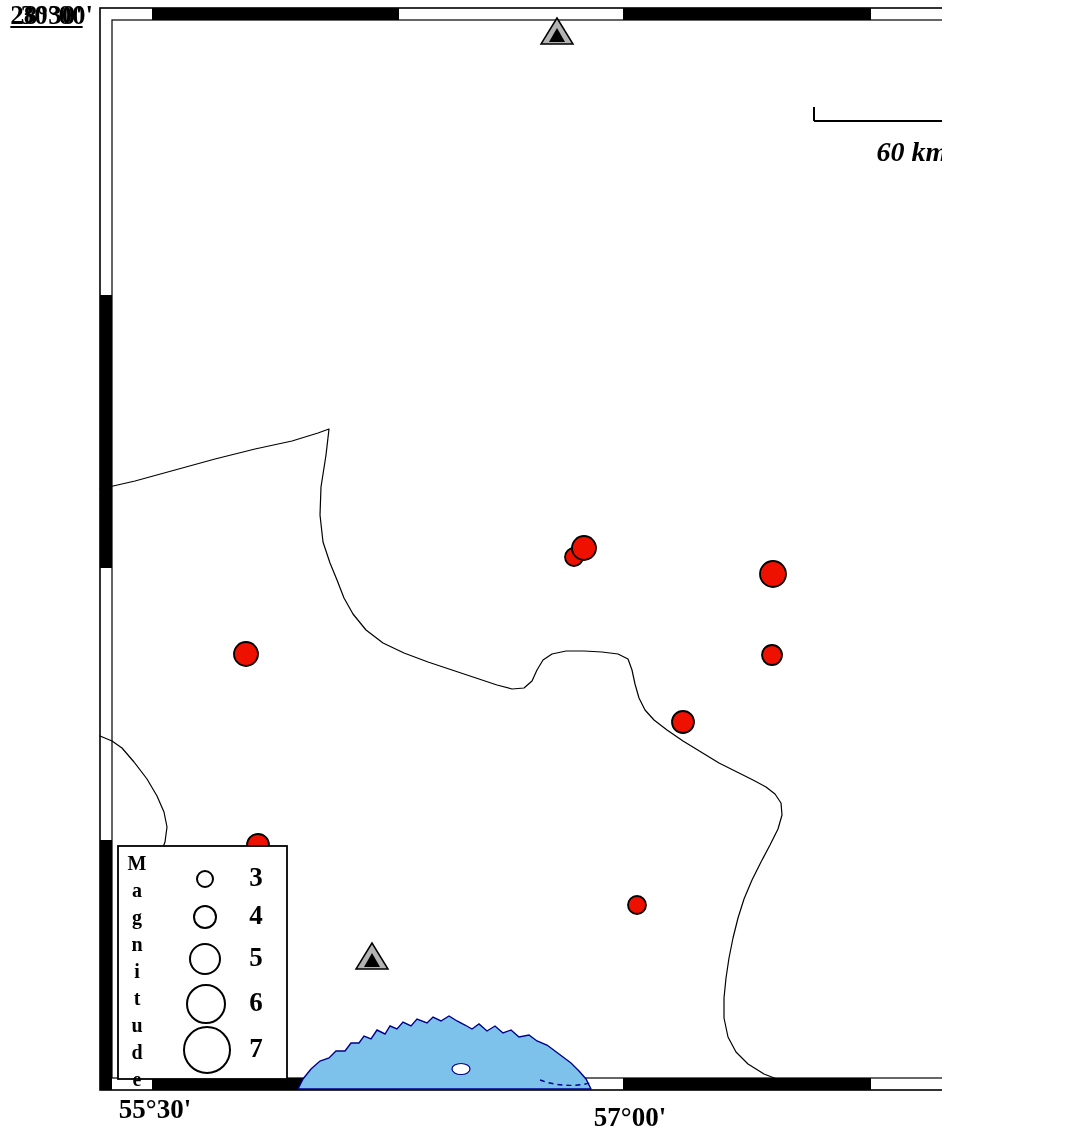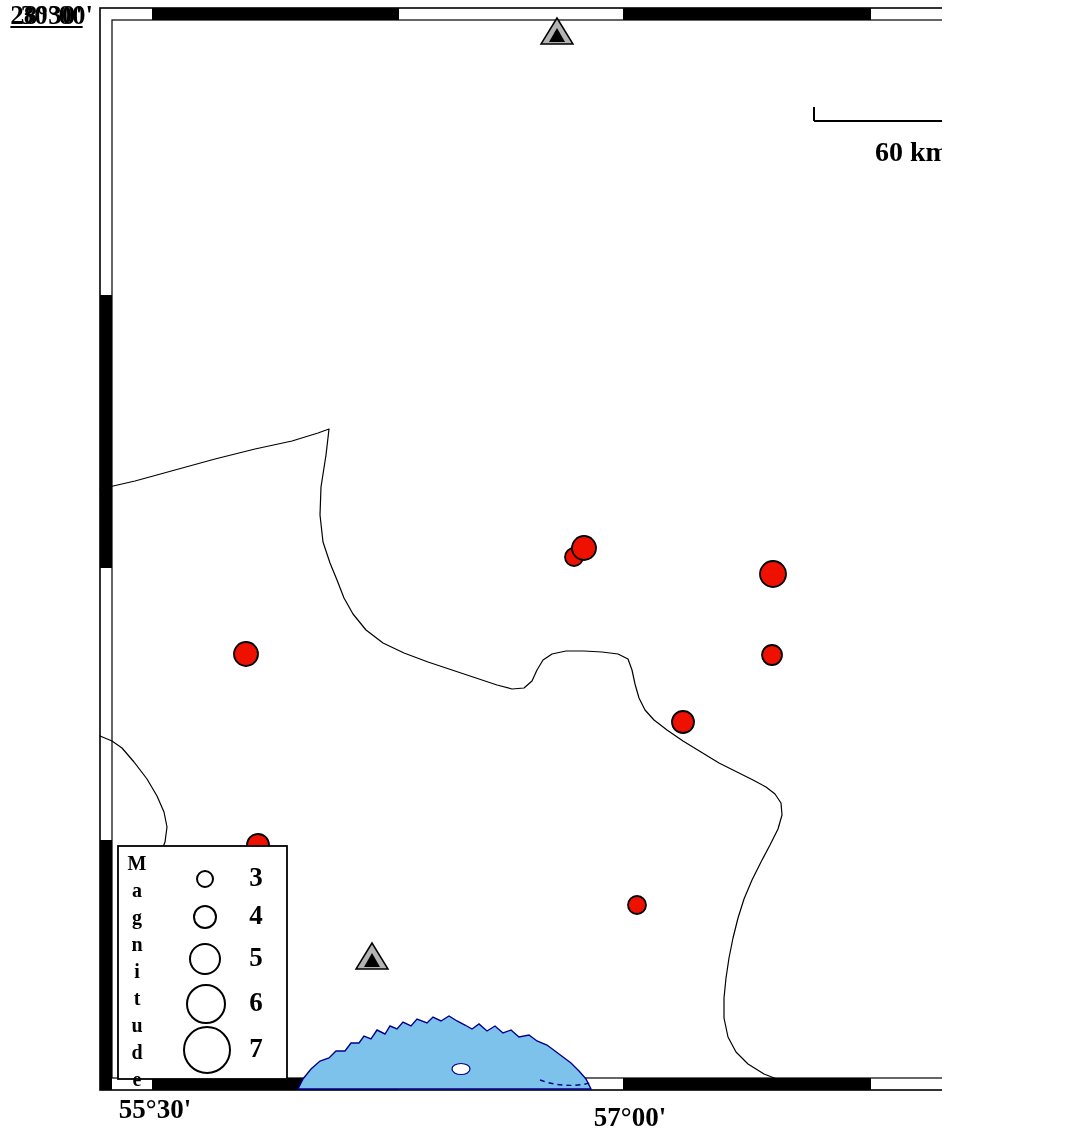--- a/index.html
+++ b/index.html
@@ -1,21 +1,21 @@
 <!DOCTYPE html>
 <html><head>
 <meta charset="utf-8">
 <style>
   html,body{margin:0;padding:0;background:#ffffff;}
   .canvas{position:relative;width:942px;height:1130px;background:#fff;overflow:hidden;
           font-family:"Liberation Serif","DejaVu Serif",serif;color:#000;}
   .canvas svg{position:absolute;top:0;left:0;}
   .label{position:absolute;font-weight:bold;white-space:nowrap;}
   .axis-label{font-size:27px;}
-  .scale-label{font-size:28px;text-align:center;}
+  .scale-label{font-size:28px;text-align:center;font-style:italic;}
   .legend-num{font-size:27px;text-align:center;}
   .legend-title{position:absolute;font-weight:bold;font-size:20px;letter-spacing:5px;
                 writing-mode:vertical-lr;text-orientation:upright;text-align:center;}
   .coast{fill:none;stroke:#000;stroke-width:1.2;stroke-linejoin:round;stroke-linecap:round;}
   .frame-line{fill:none;stroke:#000;}
   .frame-seg{fill:#000;}
 </style>
 </head>
 <body>
 

